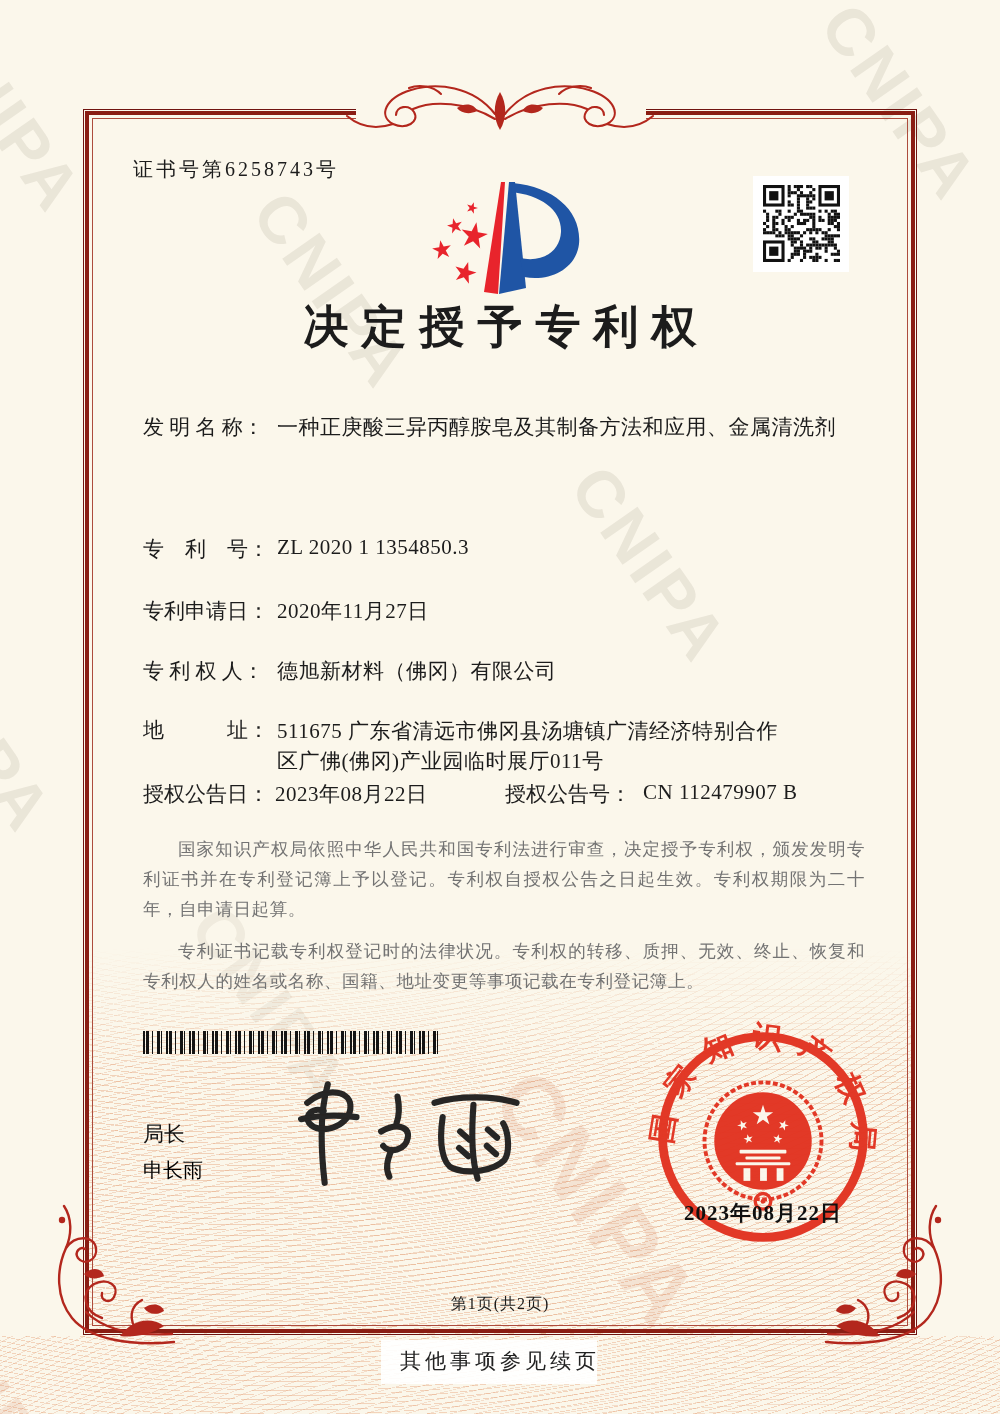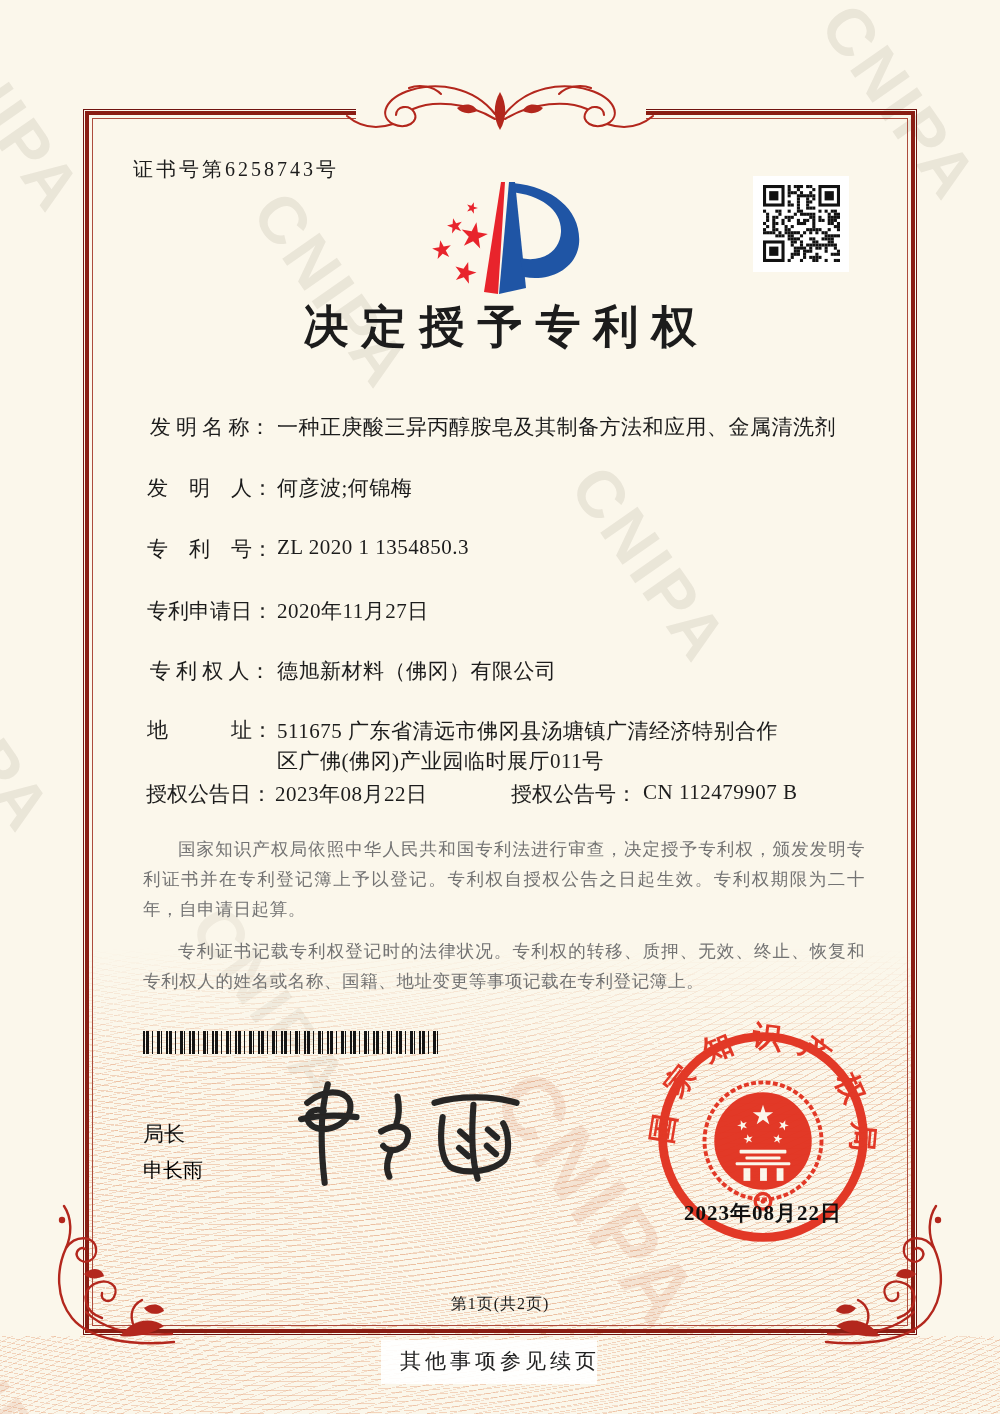--- a/index.html
+++ b/index.html
@@ -47,21 +47,21 @@
   .cert-no{ position:absolute; left:133px; top:156px; font-size:20px; letter-spacing:3px; }
   .logo{ position:absolute; left:412px; top:156px; width:186px; height:146px; }
   .qr-box{ position:absolute; left:753px; top:176px; width:96px; height:96px; background:#fff; }
   .qr-box svg{ position:absolute; left:10px; top:9px; }
   .title{
     position:absolute; left:0; width:1000px; top:297px; text-align:center;
     font-size:45px; font-weight:bold; letter-spacing:13px; text-indent:13px;
   }
   
   .frow{ position:absolute; left:143px; font-size:21px; }
-  .flabel{ display:inline-block; width:134px; vertical-align:top;text-align:center; }
+  .flabel{ display:inline-block; width:134px; vertical-align:top; }
   .fvalue{ display:inline-block; vertical-align:top; letter-spacing:.5px; }
   .addr .fvalue{ width:502px; line-height:30px; }
   .grant2{ position:absolute; left:362px; top:0; white-space:nowrap; }
   .grant2 .flabel{ width:138px; }
   
   .paras{ position:absolute; left:143px; top:822px; width:722px; }
   .paras p{
     margin:12px 0 7px 0; font-size:17.5px; line-height:30px;
     text-indent:2em; text-align:justify; letter-spacing:.6px; color:#737373;
   }
@@ -396,23 +396,20 @@
         <rect x="23" y="24" width="1" height="1" fill="#111"></rect>
         <rect x="24" y="24" width="1" height="1" fill="#111"></rect>
       </svg>
   </div>
 
   <div class="title">决定授予专利权</div>
 
   <div class="frow" style="top:413px">
     <span class="flabel">发 明 名 称：</span><span class="fvalue">一种正庚酸三异丙醇胺皂及其制备方法和应用、金属清洗剂</span>
   </div>
-  <div class="frow" style="top:474px">
-    <span class="flabel">发　明　人：</span><span class="fvalue">何彦波;何锦梅</span>
-  </div>
   <div class="frow" style="top:535px">
     <span class="flabel">专　利　号：</span><span class="fvalue">ZL 2020 1 1354850.3</span>
   </div>
   <div class="frow" style="top:597px">
     <span class="flabel">专利申请日：</span><span class="fvalue">2020年11月27日</span>
   </div>
   <div class="frow" style="top:657px">
     <span class="flabel">专 利 权 人：</span><span class="fvalue">德旭新材料（佛冈）有限公司</span>
   </div>
   <div class="frow addr" style="top:716px">

